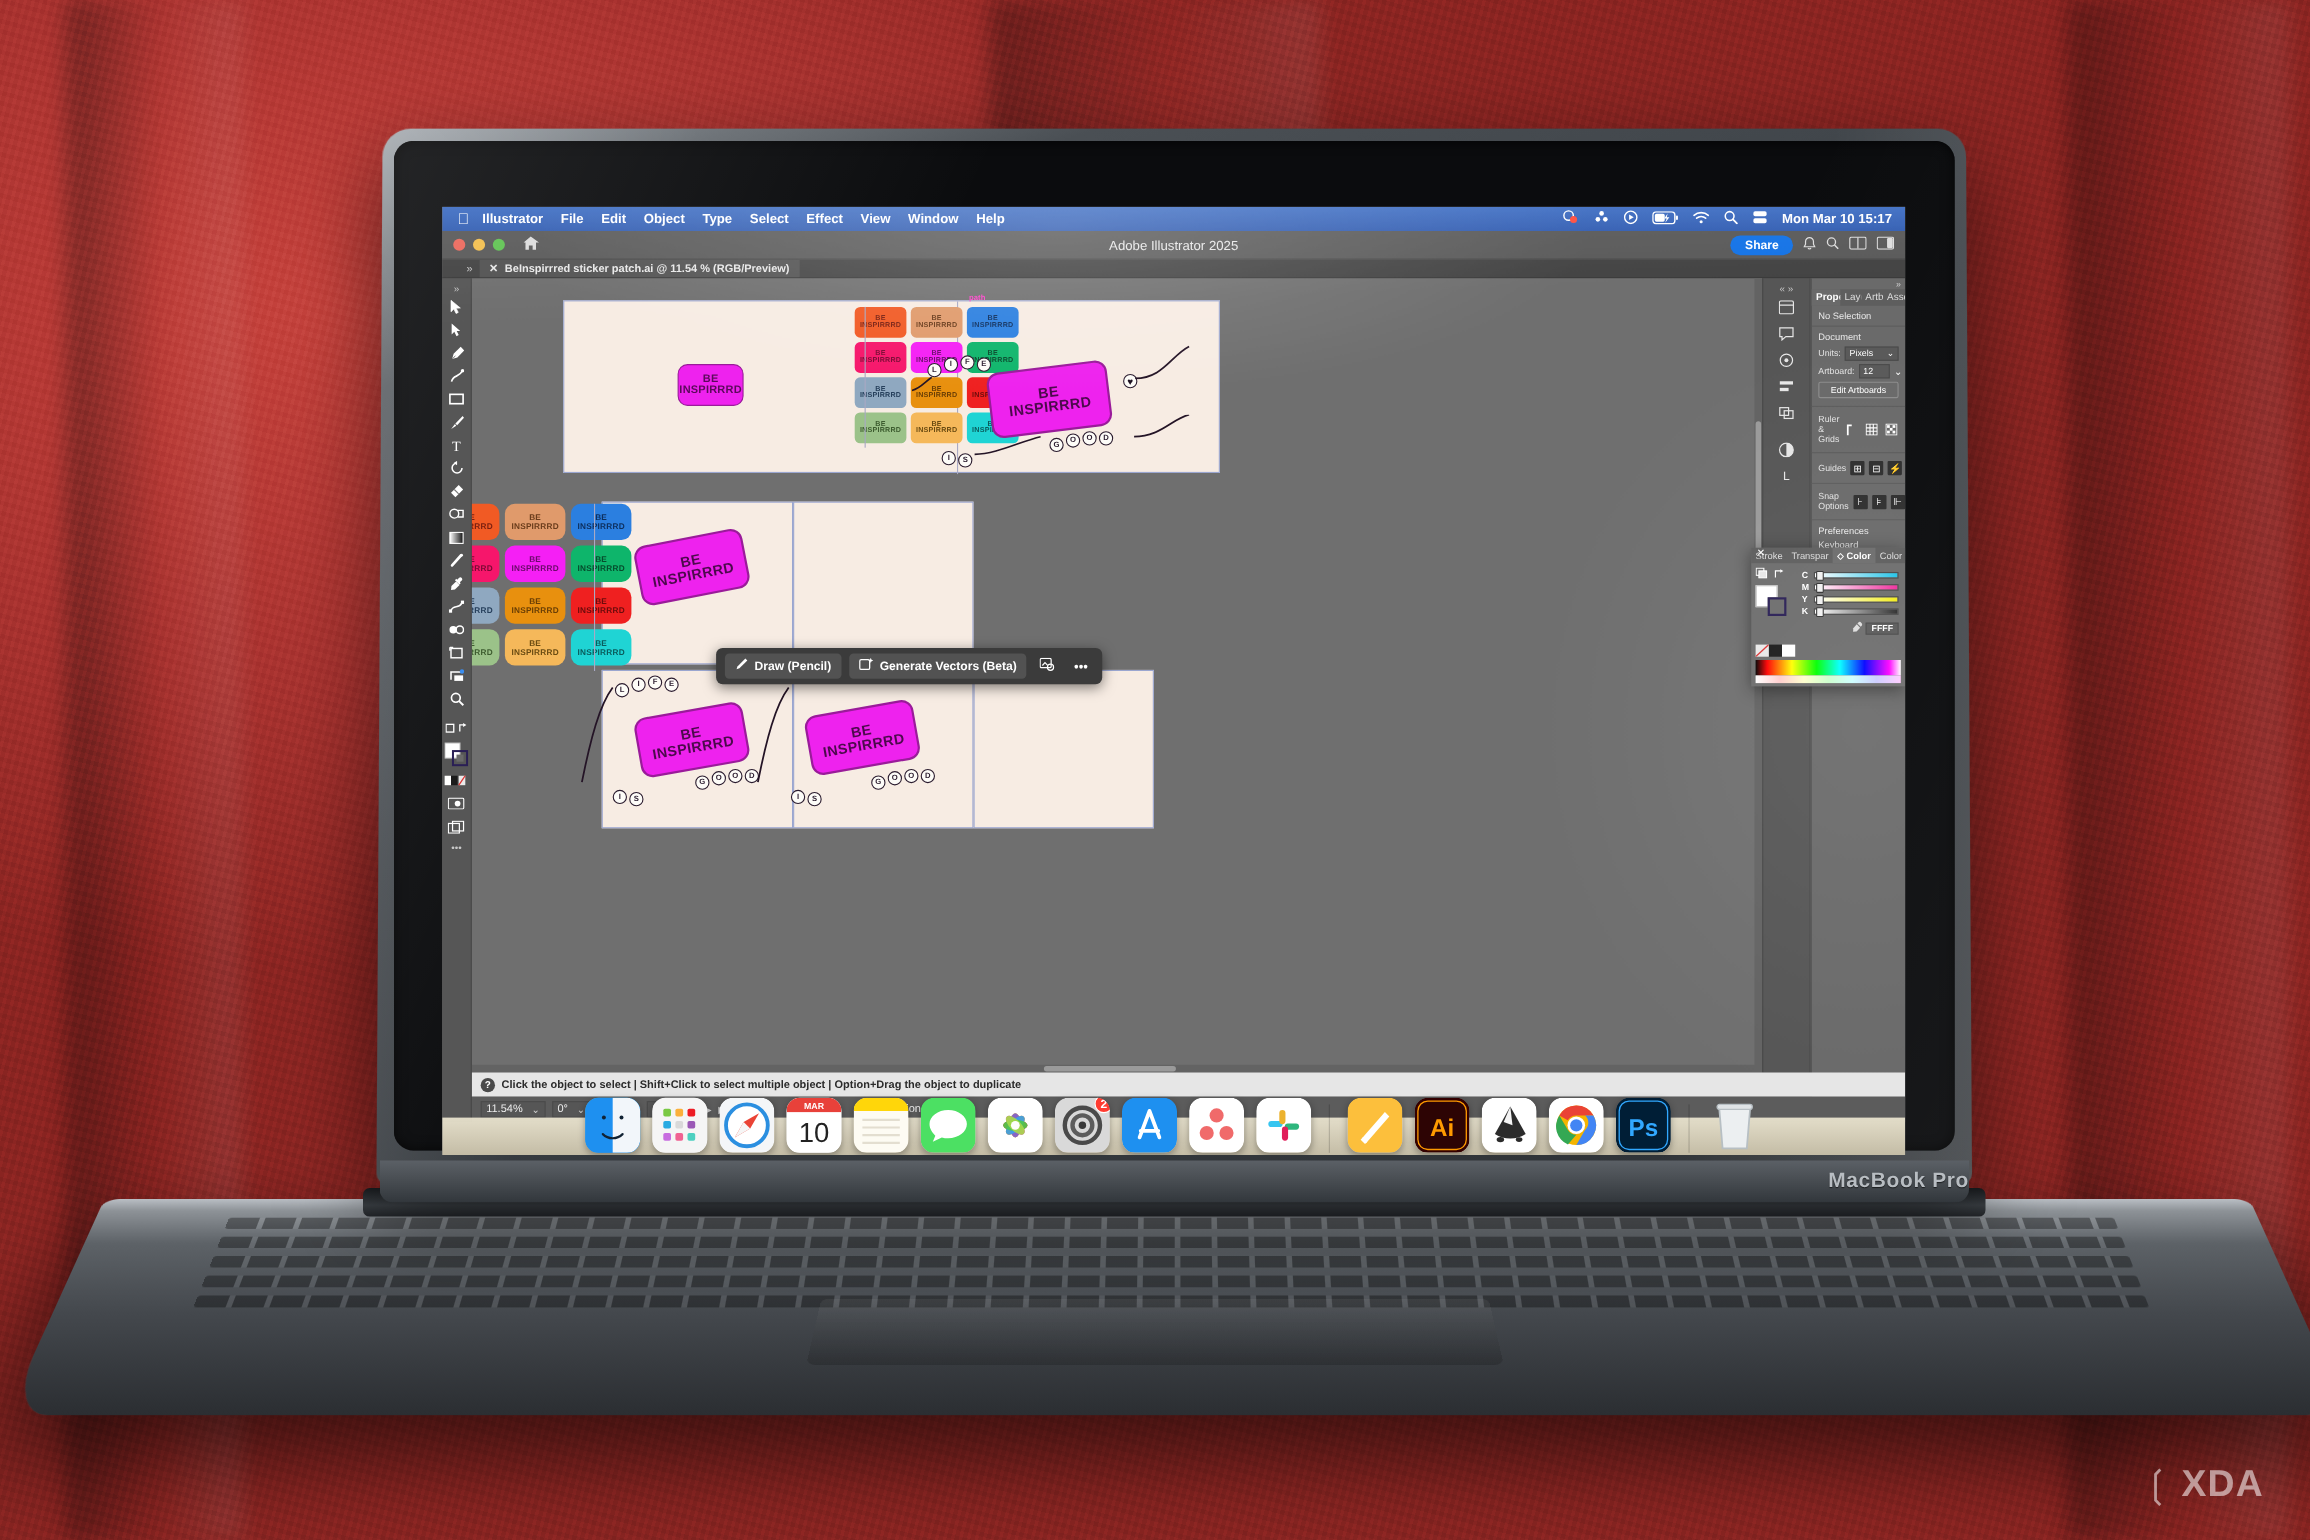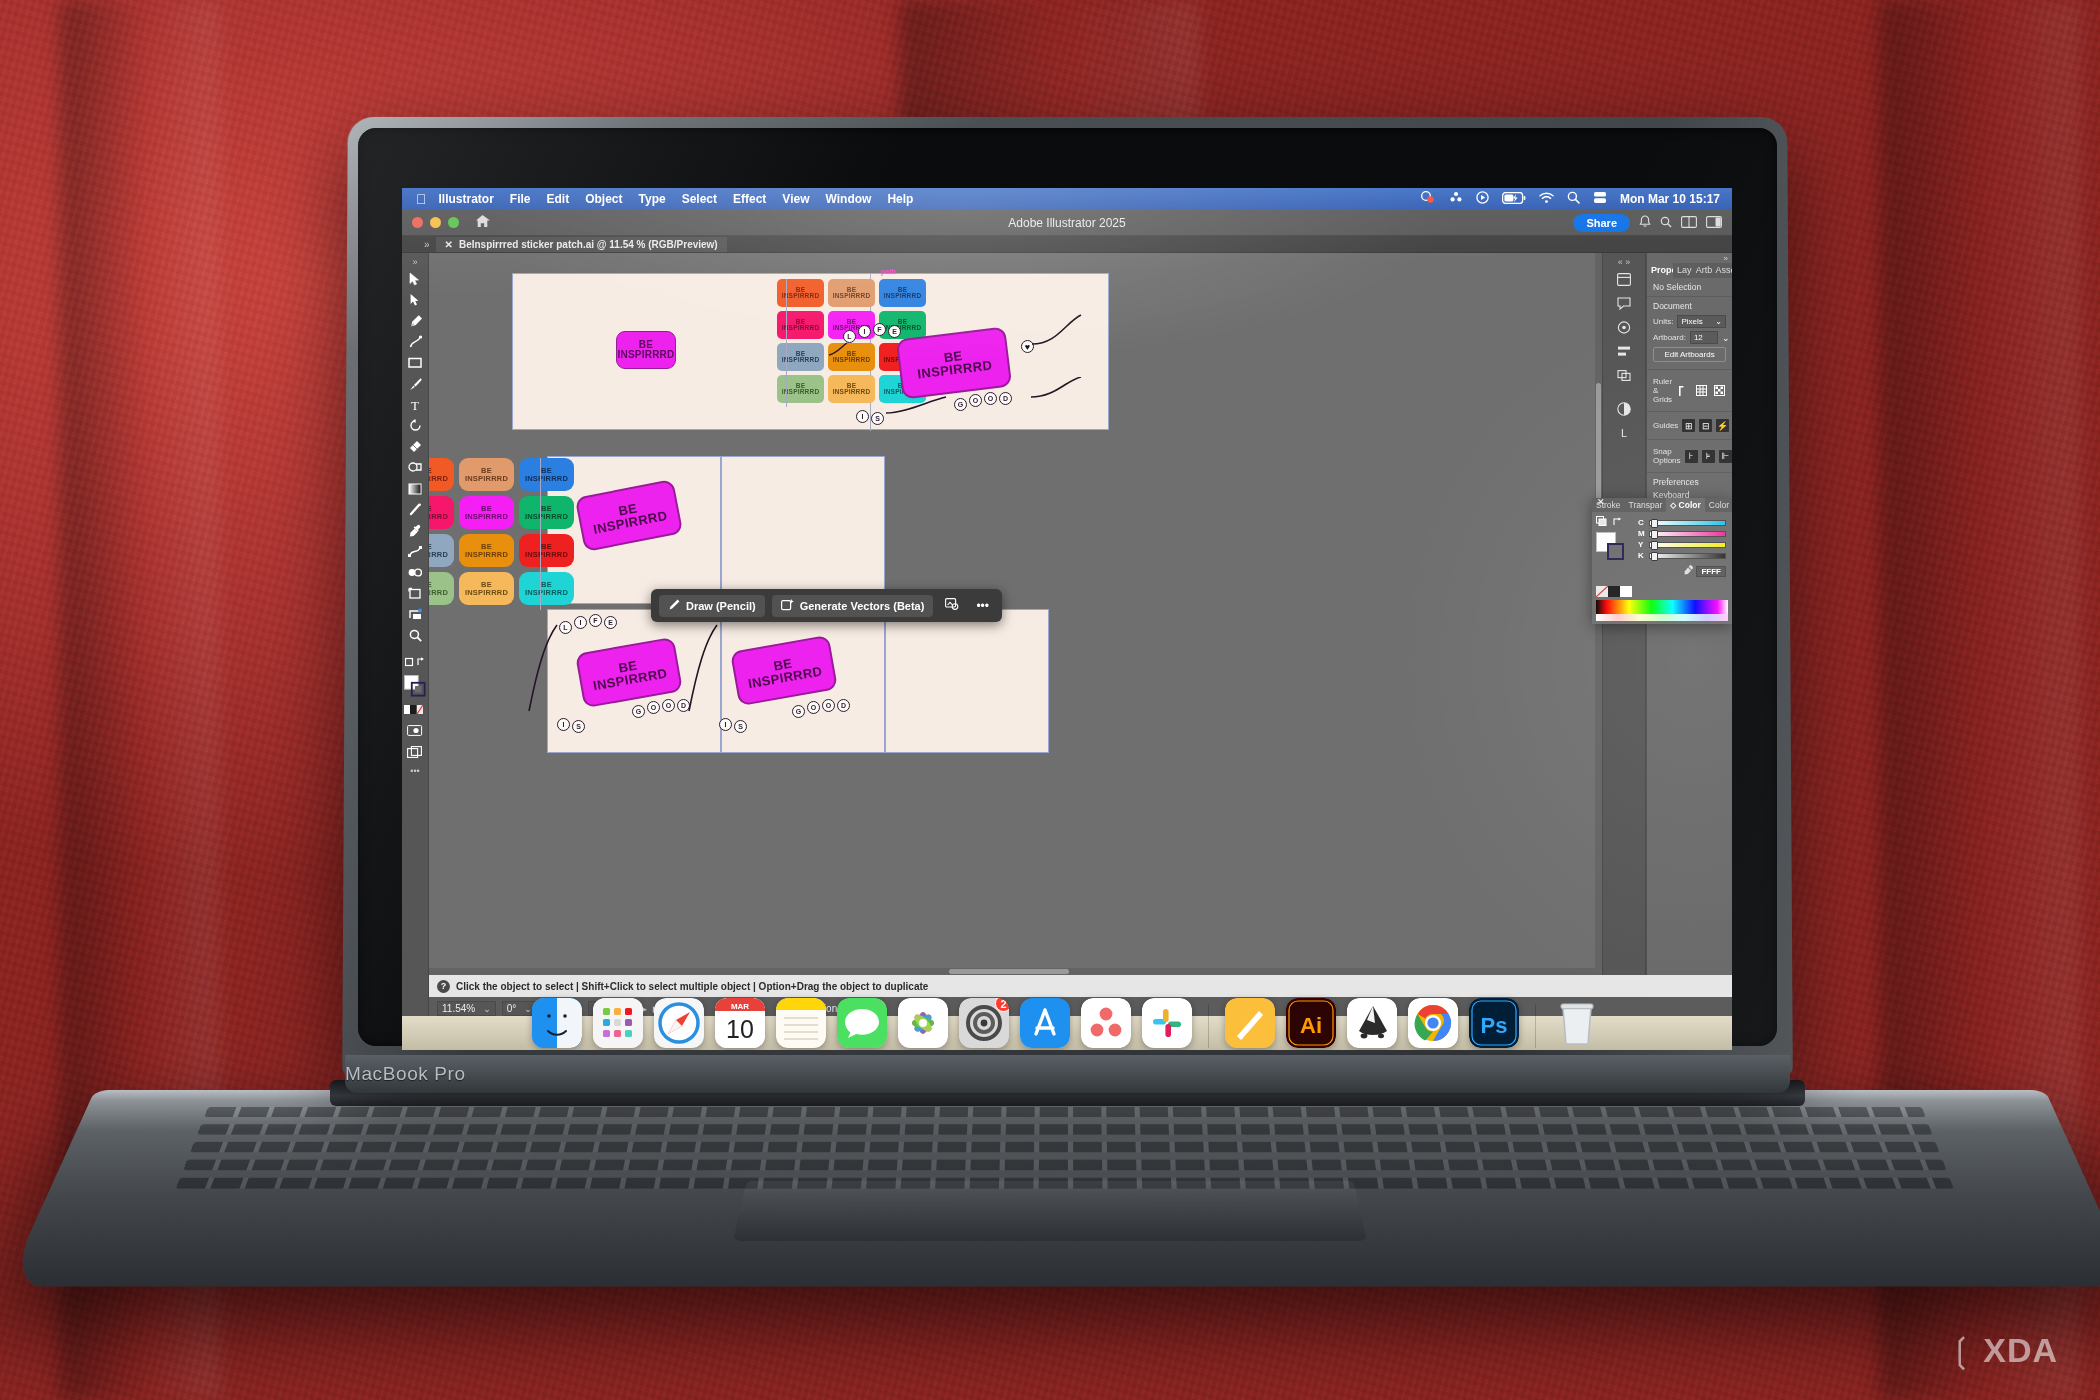--- a/index.html
+++ b/index.html
@@ -82,22 +82,23 @@
   }
 
   #chin {
     position: absolute;
     left: 345px; top: 1055px; width: 1445px; height: 38px;
     background: linear-gradient(180deg, #5b6066 0%, #4b5055 40%, #32373c 100%);
     border-radius: 0 0 12px 12px;
   }
   #chin-label {
     position:absolute; left:0; right:0; top:8px;
-    text-align:left; color:#b8bdc2; font-size:19px; letter-spacing:.6px;
+    text-align:right; color:#b8bdc2; font-size:19px; letter-spacing:.6px;
     text-shadow: 0 1px 1px rgba(0,0,0,.6);
+    font-weight: bold;
   }
 
   
   #base {
     position:absolute; left: 95px; top: 1090px; width: 1950px; height: 235px;
     background: linear-gradient(180deg, #b9bec4 0%, #8d9297 6%, #5d6267 22%, #44484d 55%, #2b2e32 100%);
     border-radius: 14px 14px 34px 34px / 10px 10px 60px 60px;
     transform: perspective(1800px) rotateX(40deg);
     transform-origin: top center;
     box-shadow: 0 40px 90px rgba(0,0,0,.6);

